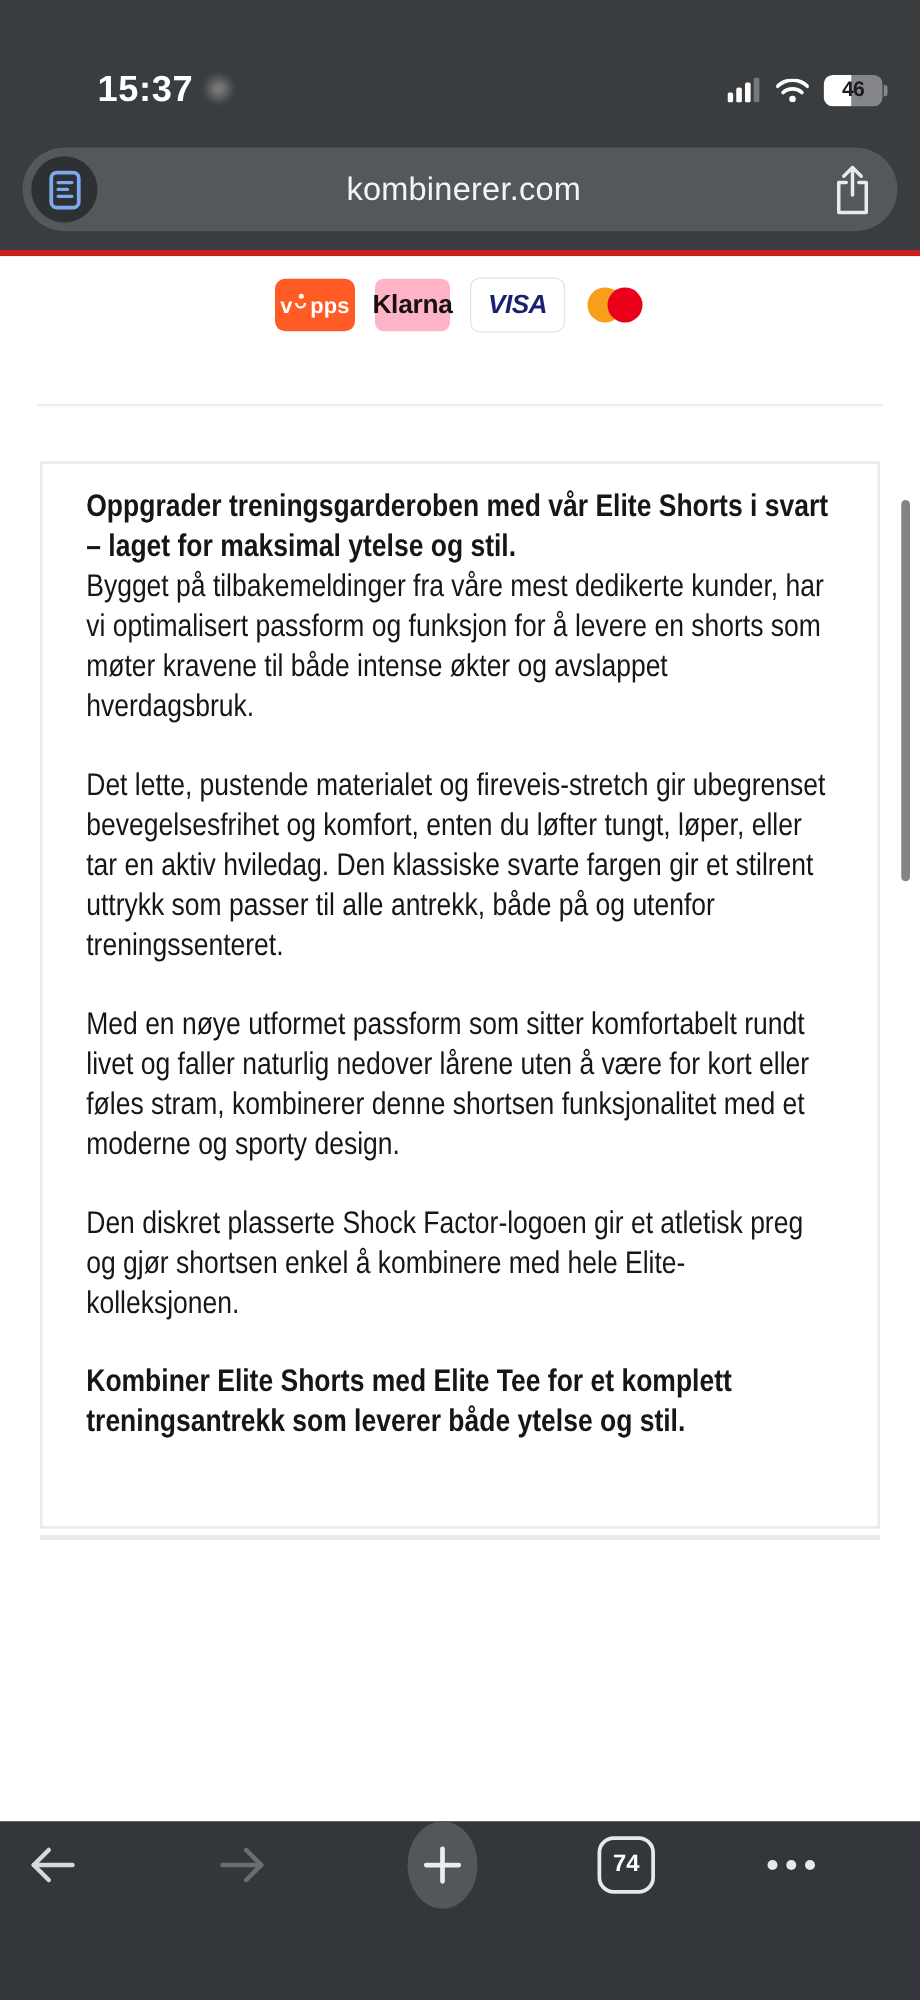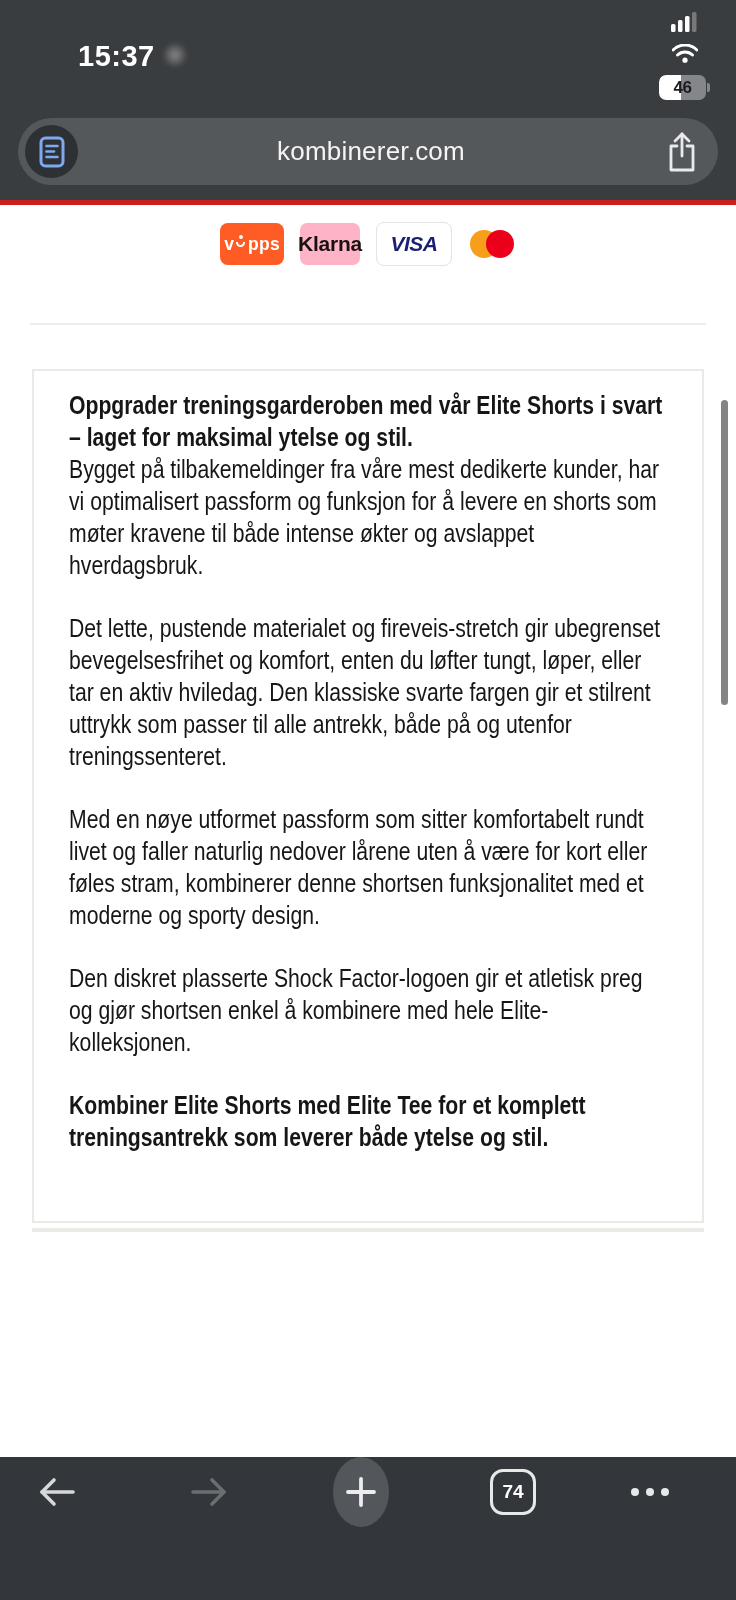--- a/index.html
+++ b/index.html
@@ -9,31 +9,31 @@
     position:relative; width:736px; height:1600px; margin:0 auto;
     background:#ffffff; overflow:hidden;
   }
 
   
   .chrome-top{
     position:absolute; top:0; left:0; width:736px; height:200px;
     background:#3a3d3f;
   }
   .status-bar{
-    position:absolute; top:36px; left:0; width:736px; height:40px;
+    position:absolute; top:52px; left:0; width:736px; height:40px;
     display:flex; align-items:center; justify-content:space-between;
     padding:0 26px 0 78px;
   }
   .time{ color:#ffffff; font-size:29px; font-weight:700; letter-spacing:.5px; }
   .loc-blur{
     position:absolute; left:162px; top:6px; width:26px; height:26px;
     background:radial-gradient(closest-side, rgba(200,200,200,.55), rgba(200,200,200,0));
     filter:blur(2px);
   }
-  .status-icons{ display:flex; align-items:center; gap:12px;flex-direction:column; }
+  .status-icons{ display:flex; align-items:center; gap:12px; }
   .battery{
     position:relative; width:47px; height:25px; border-radius:7px;
     background:#85868a; overflow:hidden; display:flex; align-items:center; justify-content:center;
   }
   .battery-fill{ position:absolute; left:0; top:0; bottom:0; width:47%; background:#ffffff; border-radius:7px 0 0 7px; }
   .battery-num{ position:relative; z-index:2; font-size:17px; font-weight:700; color:#1d1d1f; letter-spacing:-.5px; }
   .battery-nub{ width:3px; height:9px; background:#85868a; border-radius:0 2px 2px 0; margin-left:1px; }
   .battery-wrap{ display:flex; align-items:center; }
 
   .url-row{ position:absolute; top:118px; left:18px; width:700px; height:67px; }
@@ -115,21 +115,21 @@
 
   
   .toolbar{
     position:absolute; left:0; top:1457px; width:736px; height:143px;
     background:#33363a; z-index:50;
   }
   .toolbar-row{
     position:absolute; top:0; left:0; width:736px; height:70px;
     display:flex; align-items:center;
   }
-  .tb-slot{ position:absolute; top:0; height:70px; display:flex; align-items:center; justify-content:center; }
+  .tb-slot{ position:absolute; top:0; height:70px; display:flex; align-items:center; justify-content:flex-start; }
   .slot-back{ left:22px; width:70px; }
   .slot-fwd{ left:174px; width:70px; }
   .slot-plus{ left:326px; width:70px; }
   .slot-tabs{ left:478px; width:70px; }
   .slot-more{ left:614px; width:72px; }
   .plus-oval{
     width:56px; height:70px; border-radius:50%; background:#53565a;
     display:flex; align-items:center; justify-content:center;
   }
   .tabs-box{

